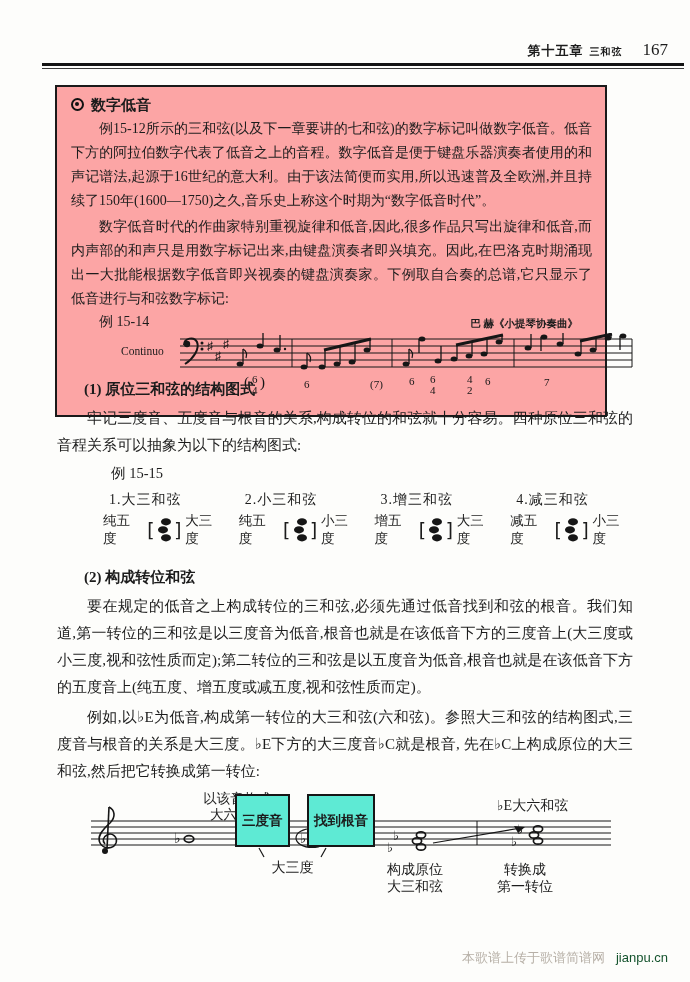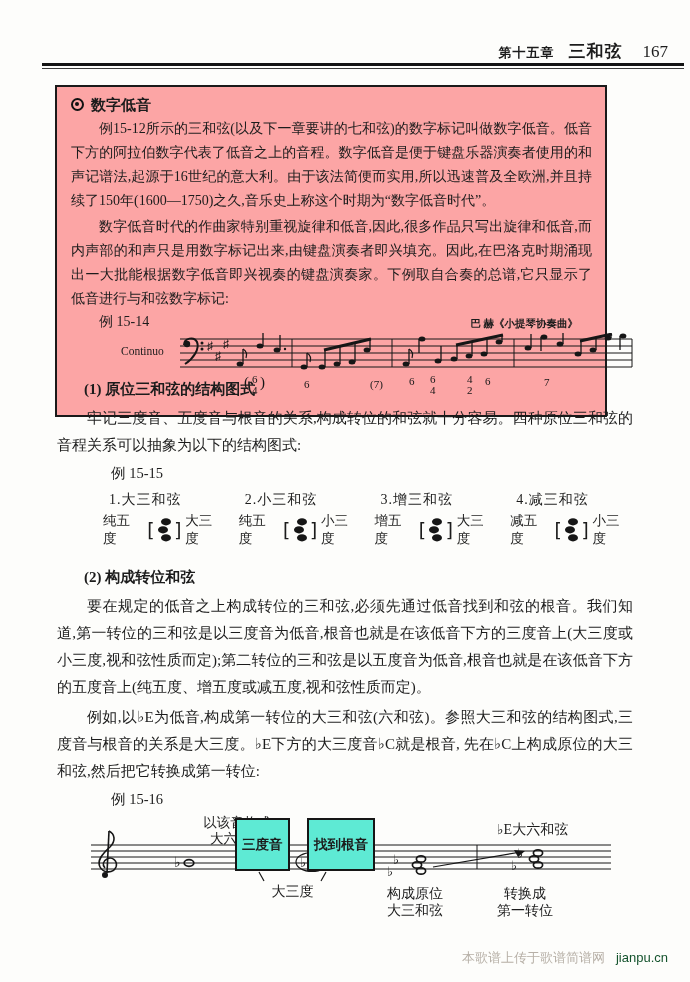--- a/index.html
+++ b/index.html
@@ -5,21 +5,21 @@
   * { margin:0; padding:0; box-sizing:border-box; }
   html,body { background:#ffffff; }
   .page {
     position:relative; width:690px; height:982px;
     background:#fdfdfb; color:#1c1c1c; overflow:hidden;
     font-family:"Liberation Serif","DejaVu Serif",serif;
   }
   
   .header { position:absolute; top:40px; right:22px; white-space:nowrap; }
   .header .chap { font-weight:bold; font-size:13px; letter-spacing:1px; }
-  .header .sect { font-weight:bold; font-size:17px; margin-left:10px; letter-spacing:1px; }
+  .header .sect { font-weight:bold; font-size:10px; margin-left:2px; letter-spacing:1px; }
   .header .pnum { font-size:17px; margin-left:16px; font-family:"Liberation Serif",serif; }
   .rule-double { position:absolute; top:63px; left:42px; width:642px; height:6px;
     border-top:3px solid #141414; border-bottom:1px solid #3a3a3a; }
   
   .callout { position:absolute; top:85px; left:55px; width:552px; background:#fca5a5;
     border:2px solid #1a1a1a; padding-bottom:20px; }
   .box-title { margin:9px 13px 0 14px; font-weight:bold; font-size:15px; }
   .bullseye { display:inline-block; width:13px; height:13px; border:2.5px solid #111;
     border-radius:50%; position:relative; vertical-align:-1px; margin-right:7px; }
   .bullseye::after { content:""; position:absolute; left:2px; top:2px; width:4px; height:4px;
@@ -242,21 +242,20 @@
             </svg>
             <span class="brk">]</span>
             <span>小三度</span>
         </div>
       </div>
     </div>
 
     <div class="h4" style="margin-top:20px;">(2) 构成转位和弦</div>
     <p class="para">要在规定的低音之上构成转位的三和弦,必须先通过低音找到和弦的根音。我们知道,第一转位的三和弦是以三度音为低音,根音也就是在该低音下方的三度音上(大三度或小三度,视和弦性质而定);第二转位的三和弦是以五度音为低音,根音也就是在该低音下方的五度音上(纯五度、增五度或减五度,视和弦性质而定)。</p>
     <p class="para" style="margin-top:3px;">例如,以♭E为低音,构成第一转位的大三和弦(六和弦)。参照大三和弦的结构图式,三度音与根音的关系是大三度。♭E下方的大三度音♭C就是根音, 先在♭C上构成原位的大三和弦,然后把它转换成第一转位:</p>
-    <div class="exline">例 15-16</div>
 
     <div class="fig16">
       <svg width="555" height="116" viewBox="0 0 555 116">
         <g class="stroke" stroke-width="1">
           <line x1="6" y1="30" x2="526" y2="30"></line>
             <line x1="6" y1="36" x2="526" y2="36"></line>
           <line x1="6" y1="42" x2="526" y2="42"></line>
             <line x1="6" y1="48" x2="526" y2="48"></line>
           <line x1="6" y1="54" x2="526" y2="54"></line>
           <line x1="151" y1="30" x2="151" y2="54"></line>

